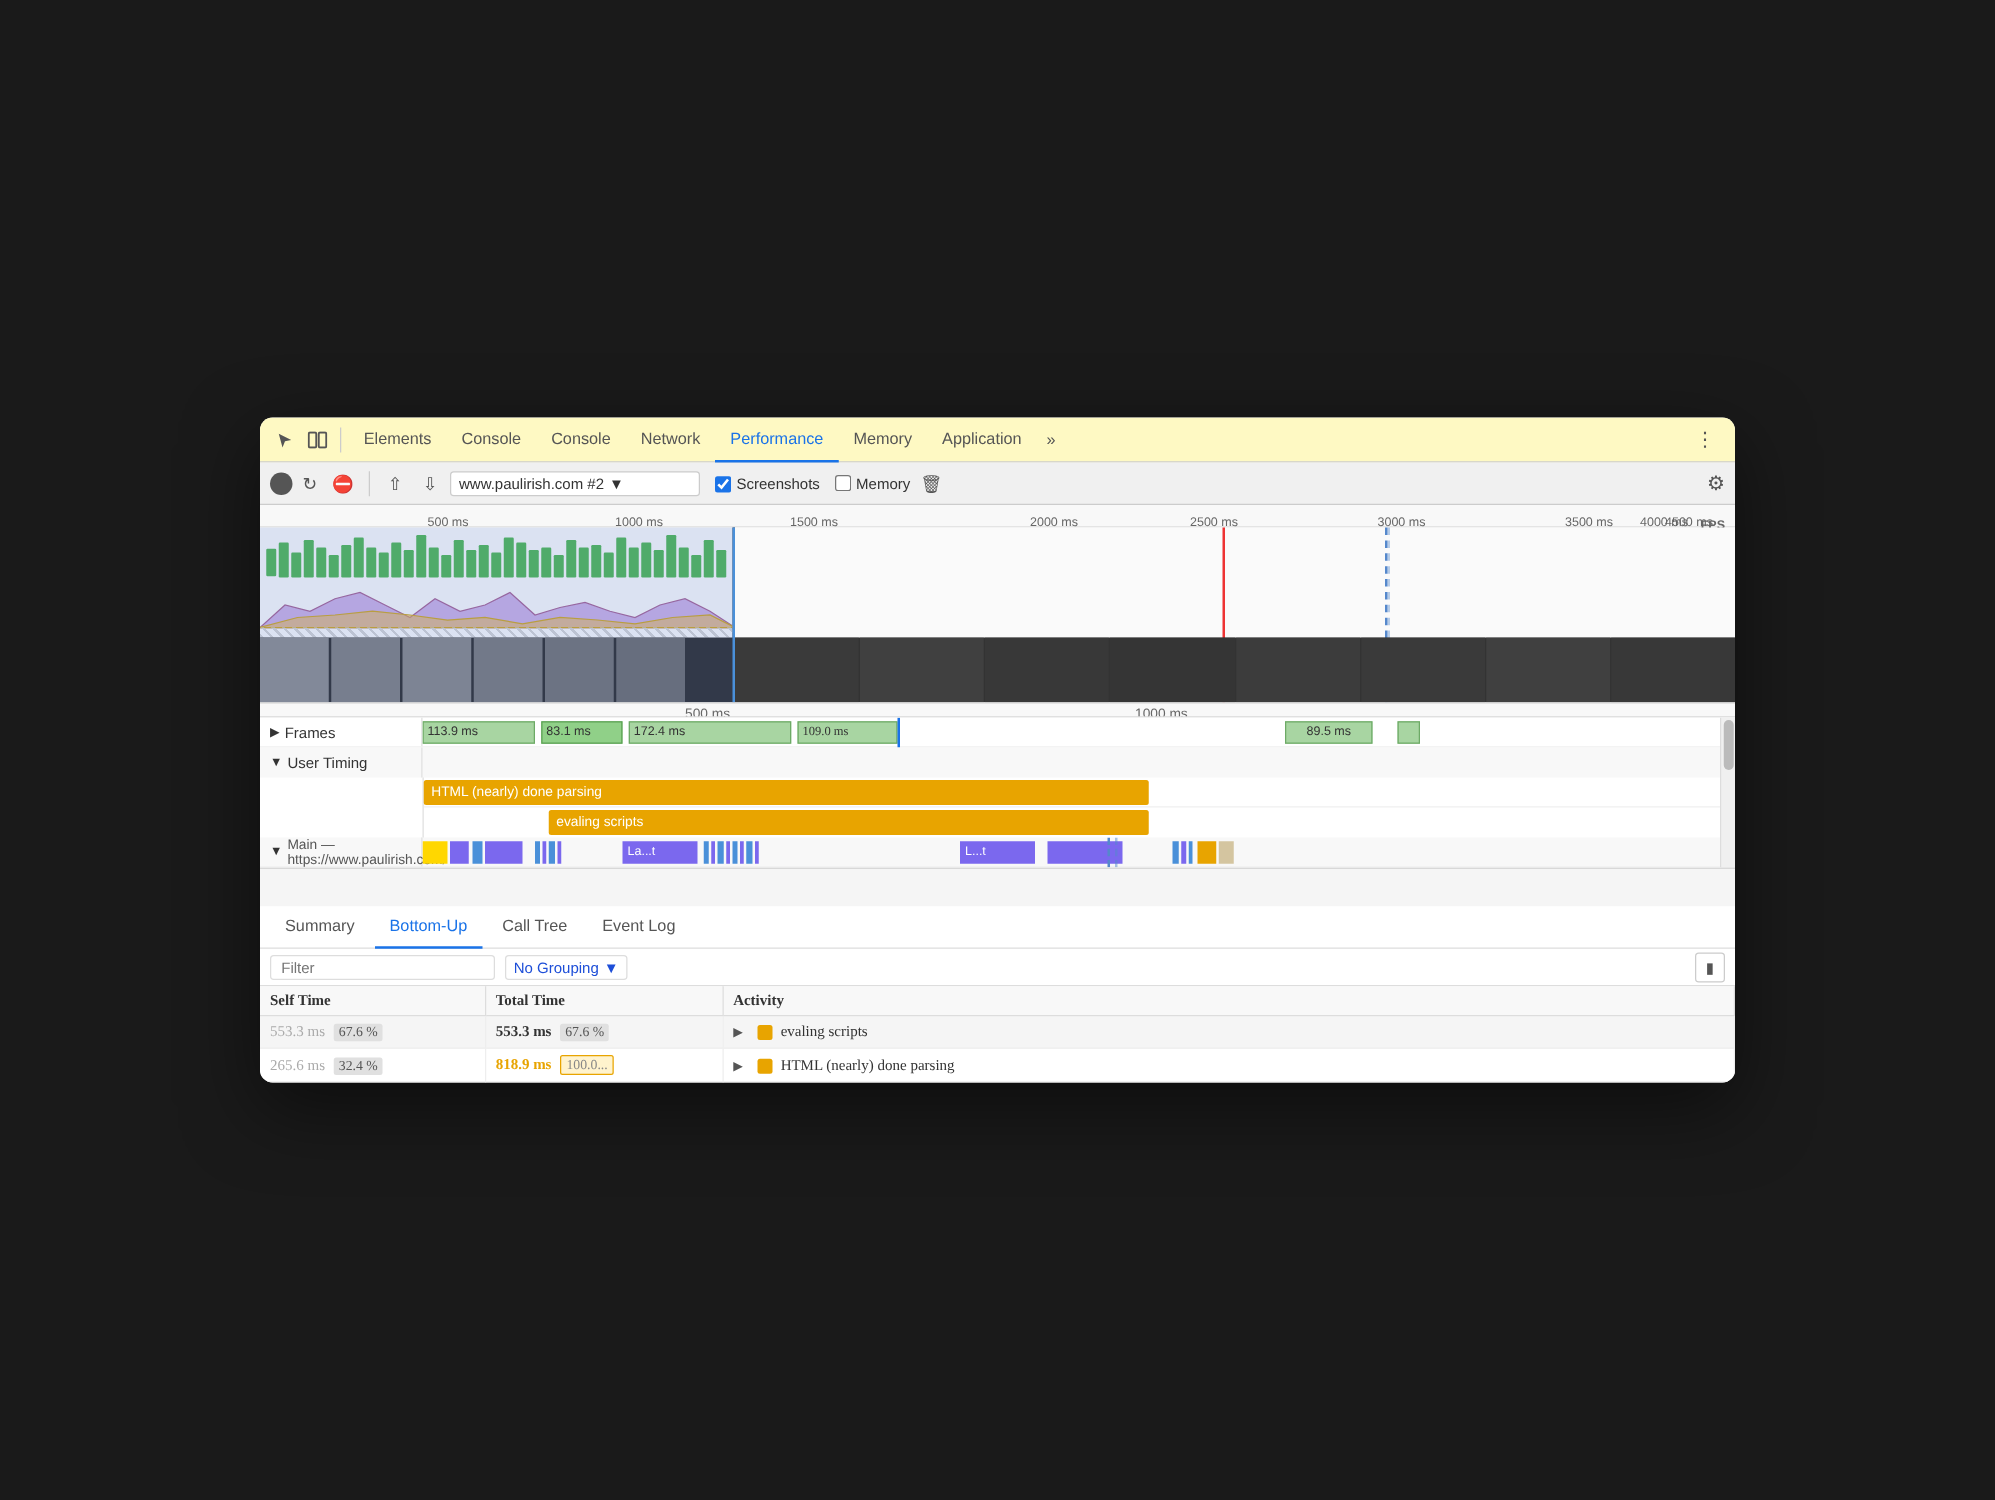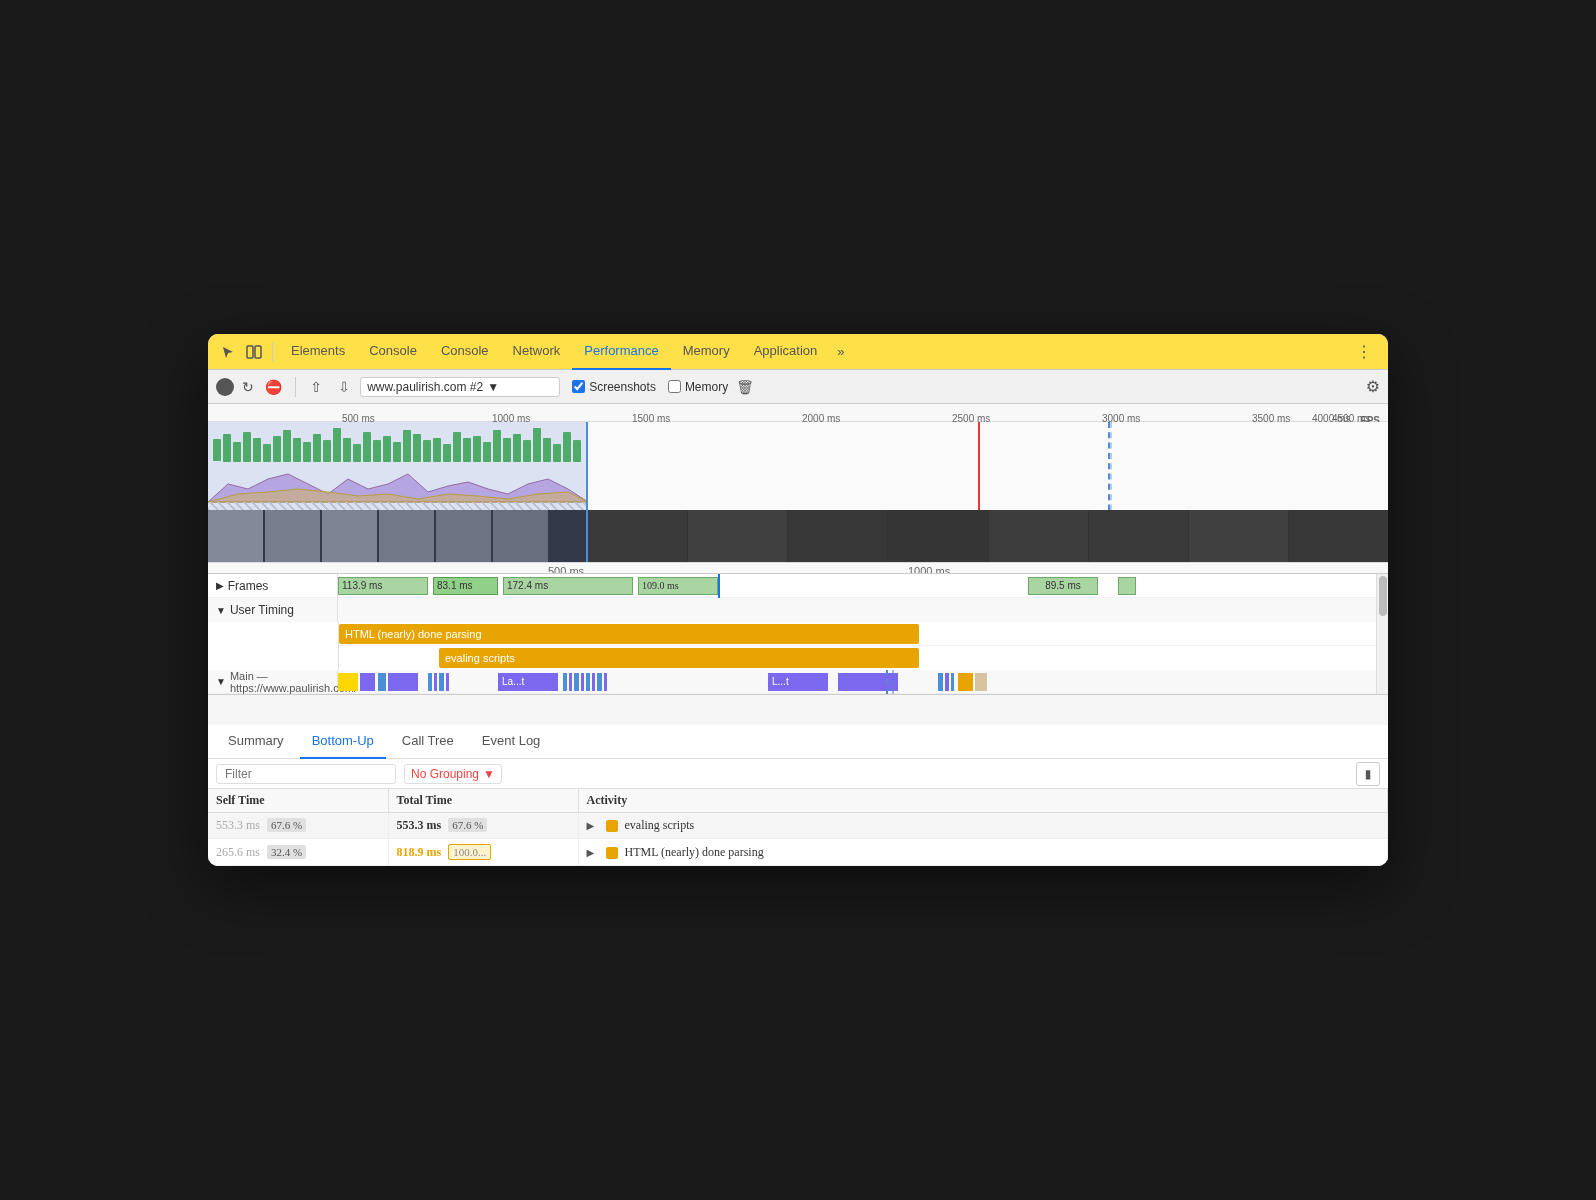--- a/index.html
+++ b/index.html
@@ -39,21 +39,21 @@
     .title-bar-title {
       position: absolute;
       left: 50%;
       transform: translateX(-50%);
       font-size: 13px;
       color: #333;
       font-weight: 500;
     }
     
     .devtools-toolbar {
-      background: #fde047;
+      background: #fef9c3;
       border-bottom: 1px solid #ccc;
       display: flex;
       align-items: center;
       padding: 0 8px;
       height: 36px;
       gap: 2px;
     }
     .toolbar-icon {
       width: 24px;
       height: 24px;
@@ -145,21 +145,21 @@
       border-radius: 3px;
       padding: 2px 6px;
       font-size: 12px;
       color: #333;
       min-width: 200px;
       gap: 4px;
       cursor: pointer;
     }
     .screenshots-check {
       display: flex;
-      align-items: flex-start;
+      align-items: flex-end;
       gap: 4px;
       font-size: 12px;
       color: #333;
       margin-left: 8px;
     }
     .screenshots-check input { accent-color: #1a73e8; }
     .memory-check {
       display: flex;
       align-items: center;
       gap: 4px;
@@ -414,21 +414,21 @@
       border: 1px solid #ddd;
       border-radius: 3px;
       outline: none;
       width: 180px;
     }
     .grouping-select {
       display: flex;
       align-items: center;
       gap: 4px;
       font-size: 12px;
-      color: #ef4444;
+      color: #1d4ed8;
       padding: 2px 6px;
       border: 1px solid #ddd;
       border-radius: 3px;
       cursor: pointer;
     }
     .sidebar-toggle {
       margin-left: auto;
       width: 24px;
       height: 24px;
       border: 1px solid #ccc;
@@ -561,21 +561,21 @@
     <div class="settings-icon">⚙</div>
   </div>
 
   <div class="timeline-overview">
 
     <div class="timeline-ruler">
       <div class="ruler-ticks">
         <span class="ruler-tick" style="left: 130px;">500 ms</span>
         <span class="ruler-tick" style="left: 280px;">1000 ms</span>
         <span class="ruler-tick" style="left: 420px;">1500 ms</span>
-        <span class="ruler-tick" style="left: 590px;">2000 ms</span>
+        <span class="ruler-tick" style="left: 612px;">2000 ms</span>
         <span class="ruler-tick" style="left: 740px;">2500 ms</span>
         <span class="ruler-tick" style="left: 890px;">3000 ms</span>
         <span class="ruler-tick" style="left: 1040px;">3500 ms</span>
         <span class="ruler-tick" style="left: 1100px;">4000 ms</span>
         <span class="ruler-tick" style="left: 1120px;">4500 ms</span>
         <span class="fps-label">FPS</span>
         <span class="cpu-label">CPU</span>
         <span class="net-label">NET</span>
       </div>
     </div>

